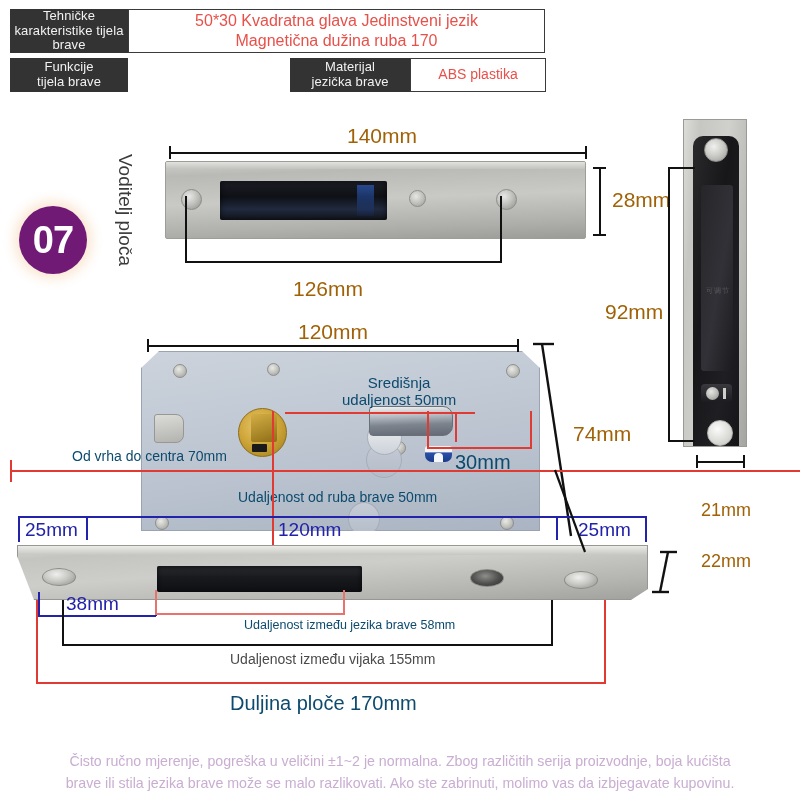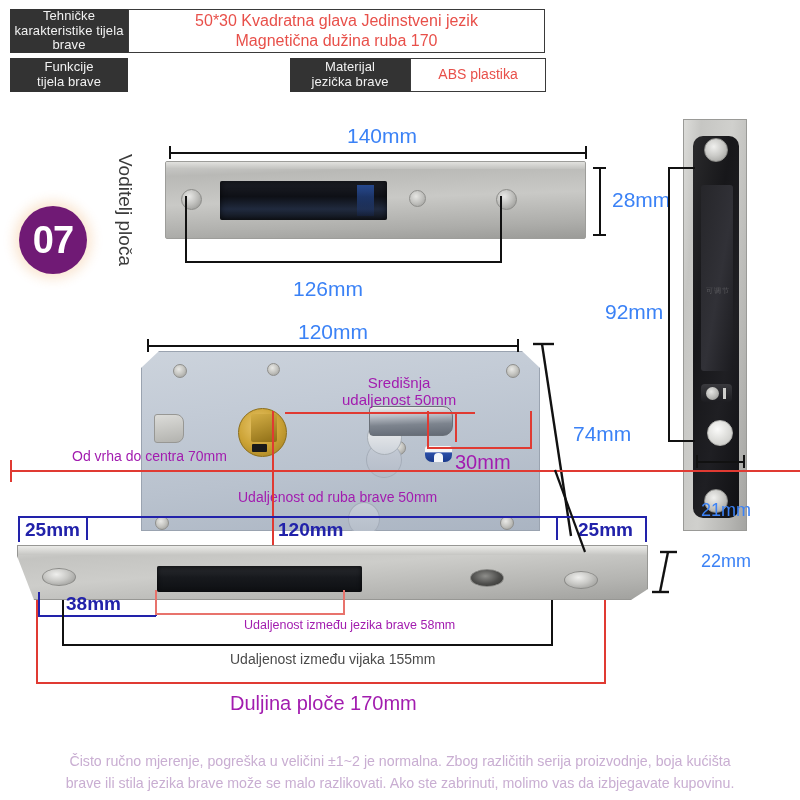--- a/index.html
+++ b/index.html
@@ -56,27 +56,27 @@
     position: absolute;
     color: #3a3a3a;
     font-size: 19px;
     white-space: nowrap;
     transform-origin: 0 0;
     transform: rotate(90deg);
   }
 
   
   .dim { position: absolute; white-space: nowrap; }
-  .dim.black { color: #3b82f6; font-size: 21px; }
+  .dim.black { color: #a16207; font-size: 21px; }
   .dim.black.sm { font-size: 18px; margin-left: 9px; }
-  .dim.red   { color: #a21caf; }
+  .dim.red   { color: #0c4a6e; }
   .dim.red.lg { font-size: 20px; }
   .dim.red.md { font-size: 14px; margin-left: 40px; }
   .dim.red.sm { font-size: 12.5px; }
-  .dim.blue  { color: #2222aa; font-size: 19px; font-weight: 700; }
+  .dim.blue  { color: #2222aa; font-size: 19px; font-weight: 400; }
   .dim.grey  { color: #4a4a4a; font-size: 14px; }
 
   
   .ln { position: absolute; background: #111; }
   .ln.h { height: 2px; }
   .ln.v { width: 2px; }
   .ln.red   { background: #e03a32; }
   .ln.redl  { background: #e8736c; }
   .ln.blue  { background: #2222aa; }
 
@@ -317,21 +317,21 @@
     <span>28mm</span>
   </div>
 
   <div class="ln v" style="left:185px; top:196px; height:66px;"></div>
   <div class="ln v" style="left:500px; top:196px; height:66px;"></div>
   <div class="ln h" style="left:185px; top:261px; width:317px;"></div>
   <div class="dim black" style="left:293px; top:265px;margin-top:12px;">
     <span>126mm</span>
   </div>
 
-  <div class="strikebox" style="left:683px; top:119px; width:64px; height:412px;">
+  <div class="strikebox" style="left:683px; top:119px; width:64px; height:328px;">
     <div class="sb-black" style="left:9px; top:16px; width:46px; height:382px;"></div>
     <div class="sb-inner" style="left:17px; top:65px; width:32px; height:186px;"></div>
     <div class="sb-mark" style="left:22px; top:166px;">
       <span>可调节</span>
     </div>
     <div class="sb-hole" style="left:20px; top:18px; width:24px; height:24px;"></div>
     <div class="sb-hole" style="left:20px; top:369px; width:24px; height:24px;"></div>
     <div class="sb-hex" style="left:17px; top:264px; width:31px; height:18px;"></div>
     <div class="sb-hexnut" style="left:22px; top:267px; width:13px; height:13px;"></div>
     <div class="sb-hexslot" style="left:39px; top:268px; width:3px; height:11px;"></div>

